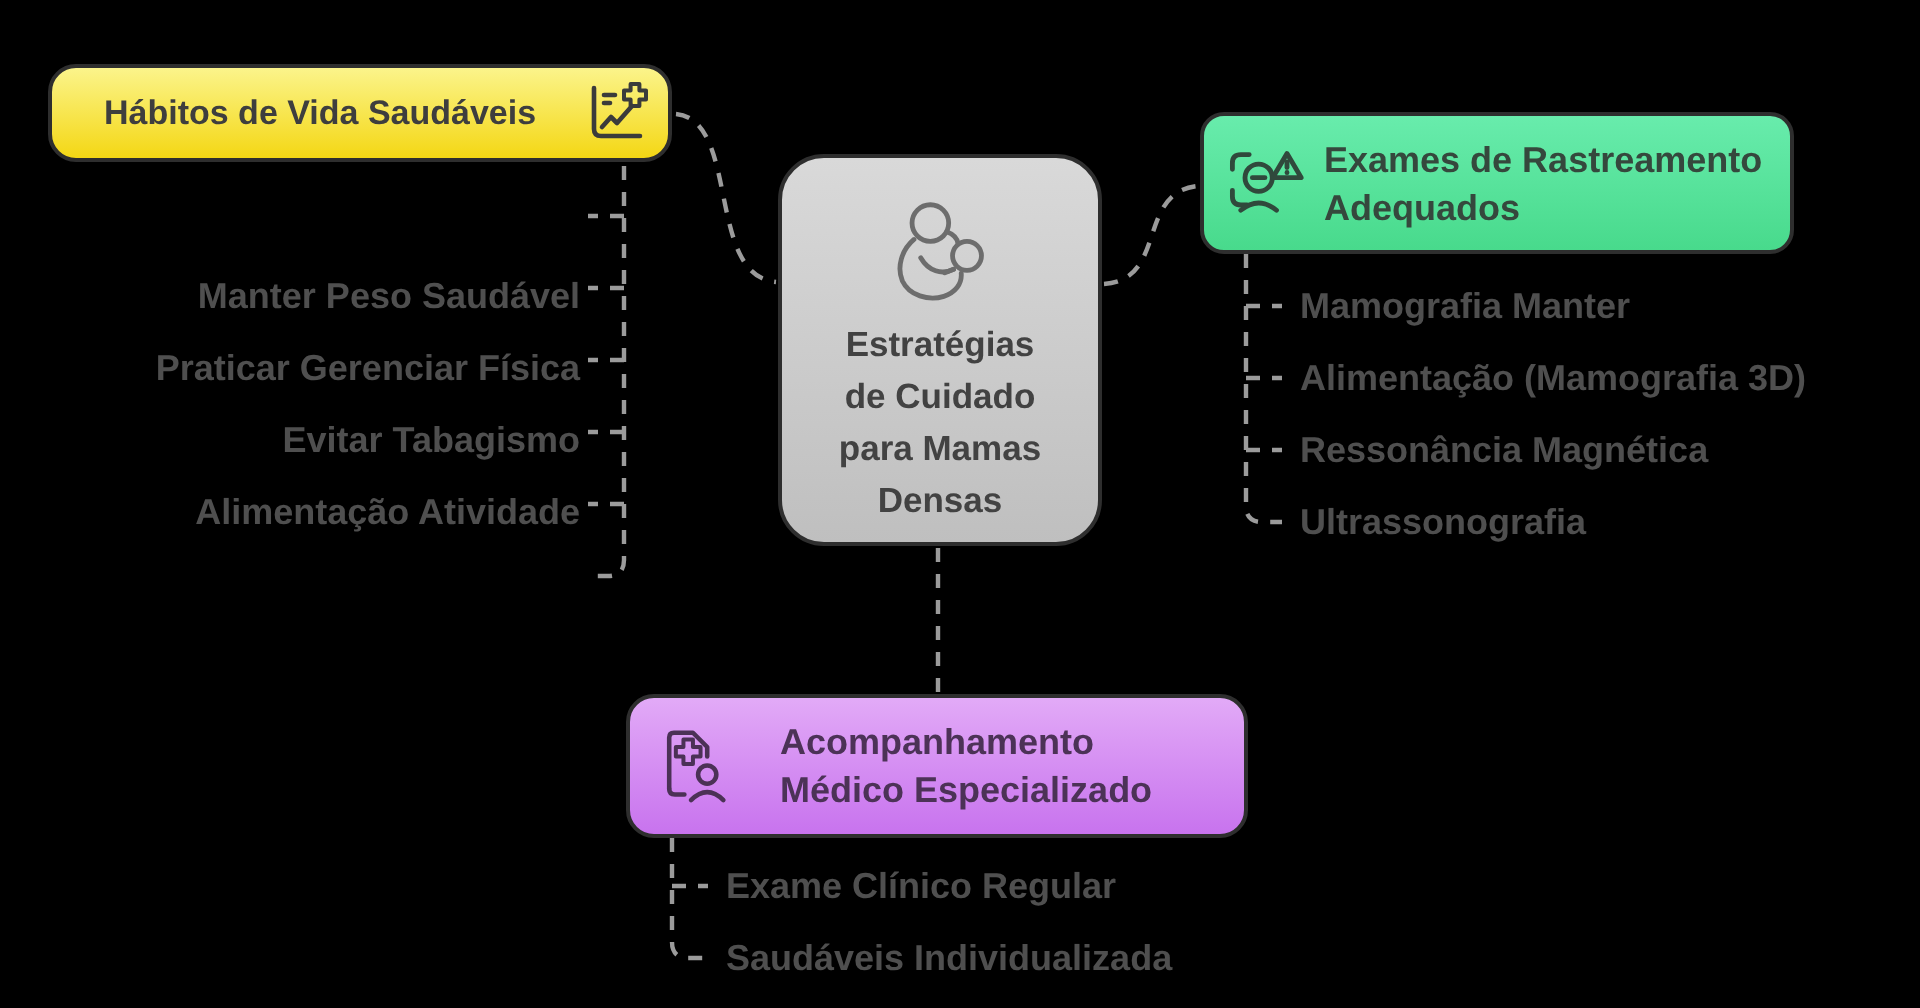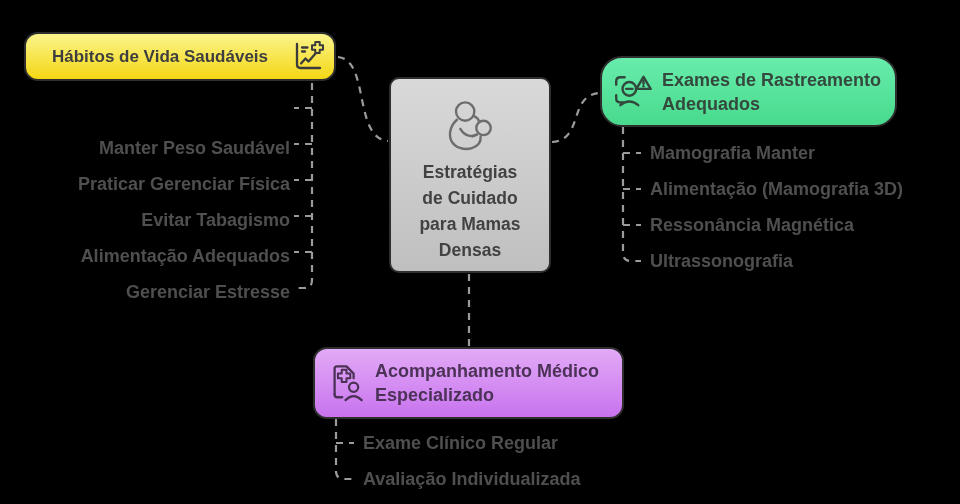--- a/index.html
+++ b/index.html
@@ -9,28 +9,28 @@
   }
   svg.connectors{position:absolute;left:0;top:0;width:960px;height:504px;z-index:1;}
   svg.connectors path{fill:none;stroke:var(--connector,#9b9b9b);stroke-width:2.2;stroke-dasharray:7 6;}
   .node{
     position:absolute;z-index:2;border:2px solid #2e2e2e;box-sizing:border-box;
     display:flex;align-items:center;
   }
   .node-habits{left:24px;top:32px;width:312px;height:49px;border-radius:14px;padding:0 8px 0 26px;}
   .node-habits .node-label{flex:1;font-size:17px;font-weight:bold;color:#3e3e3e;white-space:nowrap;}
   .node-habits .icon{width:36px;height:36px;flex:0 0 auto;}
-  .node-exams{left:600px;top:56px;width:297px;height:71px;border-radius:22px;padding:0 8px 0 10px;}
+  .node-exams{left:600px;top:56px;width:297px;height:71px;border-radius:12px;padding:0 8px 0 10px;}
   .node-exams .icon{width:42px;height:38px;flex:0 0 auto;}
   .node-exams .node-label{margin-left:8px;font-size:18px;font-weight:bold;color:#35483d;line-height:24px;}
-  .node-followup{left:313px;top:347px;width:311px;height:72px;border-radius:14px;padding:0 8px 0 12px;}
+  .node-followup{left:313px;top:347px;width:311px;height:72px;border-radius:14px;padding:0 8px 0 12px;gap:15px;}
   .node-followup .icon{width:38px;height:42px;flex:0 0 auto;}
   .node-followup .node-label{margin-left:10px;font-size:18px;font-weight:bold;color:#4c3257;line-height:24px;}
   .node-center{
-    left:389px;top:77px;width:162px;height:196px;border-radius:10px;
+    left:389px;top:77px;width:162px;height:196px;border-radius:23px;
     flex-direction:column;justify-content:flex-start;
   }
   .node-center .icon{width:52px;height:54px;margin-top:20px;flex:0 0 auto;}
   .node-center .node-label{
     width:116px;margin-top:6px;text-align:center;font-size:17.5px;font-weight:bold;
     color:#424242;line-height:26px;
   }
   .list{position:absolute;z-index:2;}
   .list .item{
     height:36px;line-height:36px;font-size:18px;font-weight:bold;
@@ -117,29 +117,28 @@
         <path d="M19.5,40 Q28,31.5 36.5,40"></path>
       </svg>
     </span>
     <div class="node-label">Acompanhamento Médico Especializado</div>
   </div>
 
   <div class="list list-habits">
     <div class="item">Manter Peso Saudável</div>
     <div class="item">Praticar Gerenciar Física</div>
     <div class="item">Evitar Tabagismo</div>
-    <div class="item">Alimentação Adequados</div>
-    <div class="item">Gerenciar Estresse</div>
+    <div class="item">Alimentação Atividade</div>
   </div>
 
   <div class="list list-exams">
     <div class="item">Mamografia Manter</div>
     <div class="item">Alimentação (Mamografia 3D)</div>
     <div class="item">Ressonância Magnética</div>
     <div class="item">Ultrassonografia</div>
   </div>
 
   <div class="list list-followup">
     <div class="item">Exame Clínico Regular</div>
-    <div class="item">Avaliação Individualizada</div>
+    <div class="item">Saudáveis Individualizada</div>
   </div>
 
 </div>
 
 </body></html>

